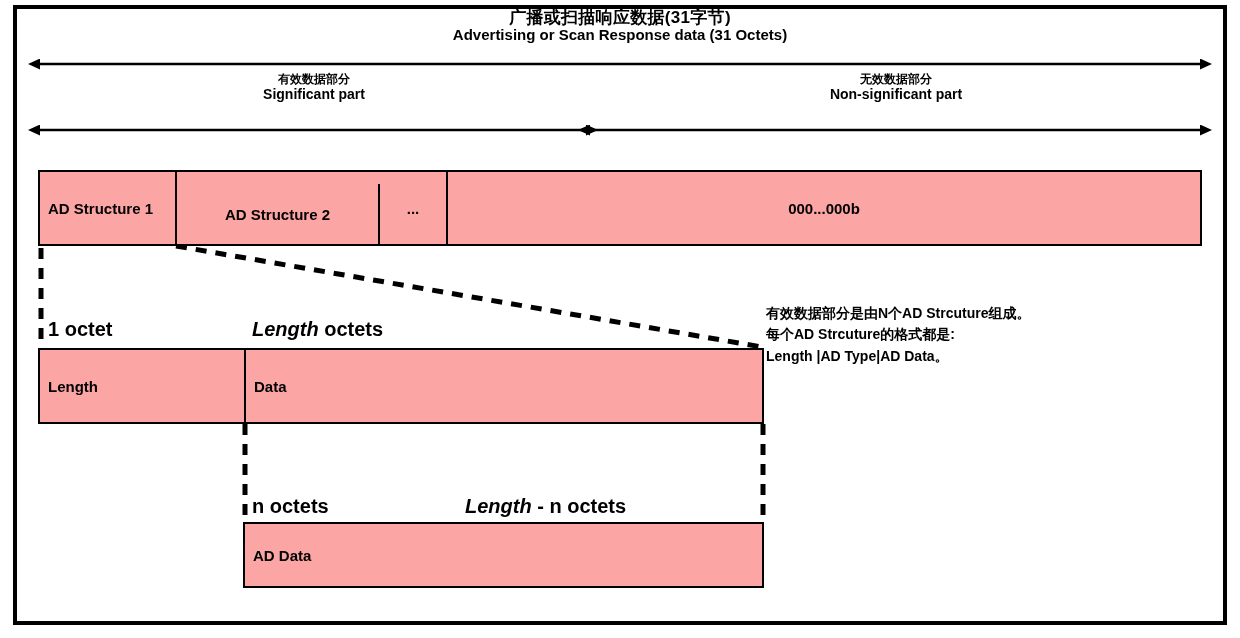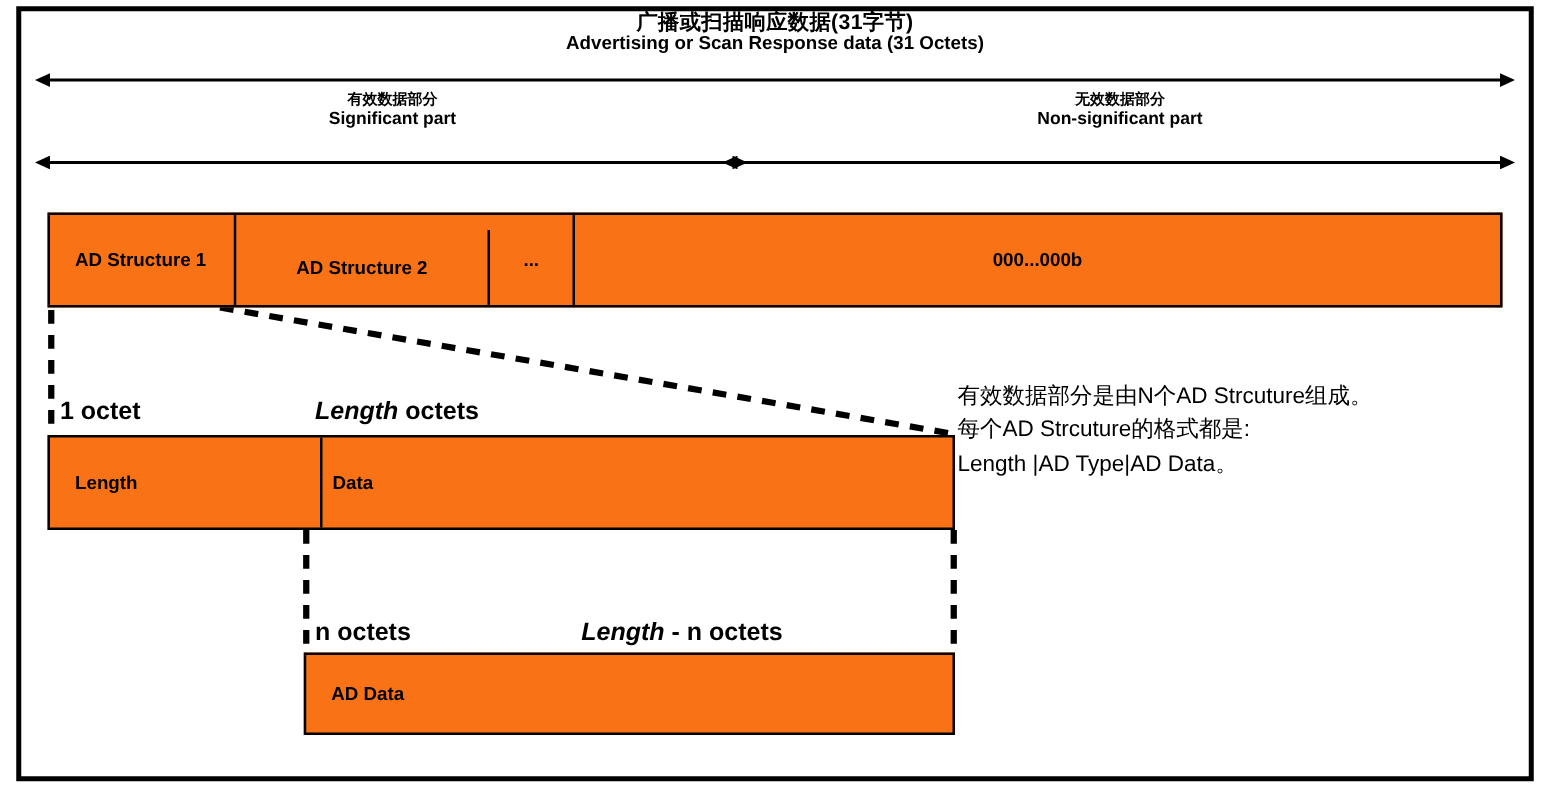--- a/index.html
+++ b/index.html
@@ -67,22 +67,21 @@
   .part-en {
     font-size: 14px;
     font-weight: bold;
   }
   
   .tbl {
     position: absolute;
     box-sizing: border-box;
     border: 2px solid #000;
     display: flex;
-    background: #f97316;
-    padding-left: 12px;
+    background: #fca5a5;
   }
   .cell {
     box-sizing: border-box;
     border-right: 2px solid #000;
     display: flex;
     align-items: center;
     font-size: 15px;
     font-weight: bold;
     overflow: hidden;
     white-space: nowrap;
@@ -100,22 +99,22 @@
   }
   .cap i {
     font-style: italic;
   }
   
   .note {
     position: absolute;
     left: 766px;
     top: 303px;
     width: 465px;
-    font-size: 18px;
-    font-weight: normal;
+    font-size: 14px;
+    font-weight: bold;
     line-height: 1.52;
     white-space: pre-line;
   }
 </style>
 </head>
 <body>
 
 <div id="stage">
 
   <div id="frame"></div>

